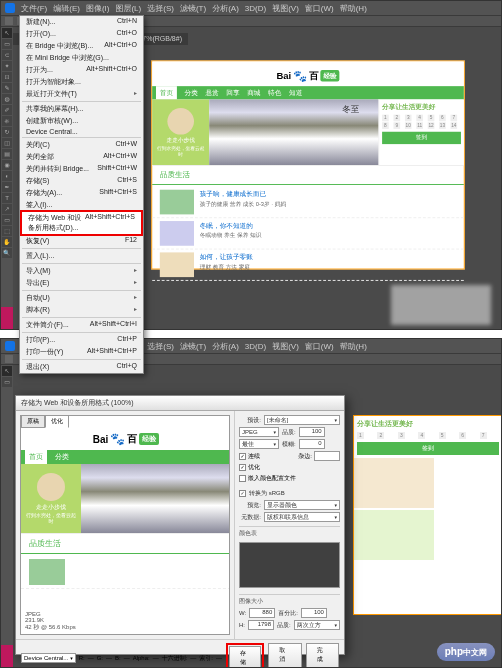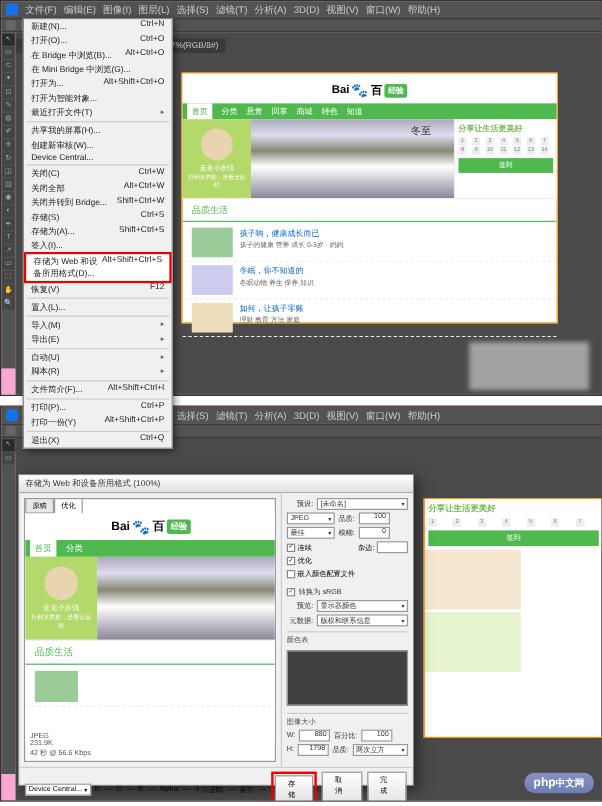--- a/index.html
+++ b/index.html
@@ -1,17 +1,17 @@
 <!DOCTYPE html>
 <html><head>
 <meta charset="utf-8">
 <style>
 * { margin: 0; padding: 0; box-sizing: border-box; font-family: "Microsoft YaHei", sans-serif; }
 body { background: #fff; width: 502px; }
-.screenshot { position: relative; background: #f9a8d4; border: 1px solid #333; margin-bottom: 8px; }
+.screenshot { position: relative; background: #be185d; border: 1px solid #333; margin-bottom: 8px; }
 .s1 { height: 330px; }
 .s2 { height: 330px; }
 
 
 .menubar { background: #535353; color: #ccc; font-size: 8px; padding: 2px 4px; display: flex; gap: 6px; height: 14px; align-items: center; }
 .ps-icon { width: 10px; height: 10px; background: #1473e6; border-radius: 2px; }
 .menu-item { cursor: default; }
 .toolbar-row { background: #535353; height: 12px; border-top: 1px solid #3a3a3a; border-bottom: 1px solid #3a3a3a; font-size: 7px; color: #aaa; padding: 1px 4px; display: flex; gap: 4px; align-items: center; }
 .tb-icon { width: 8px; height: 8px; background: #666; }
 

